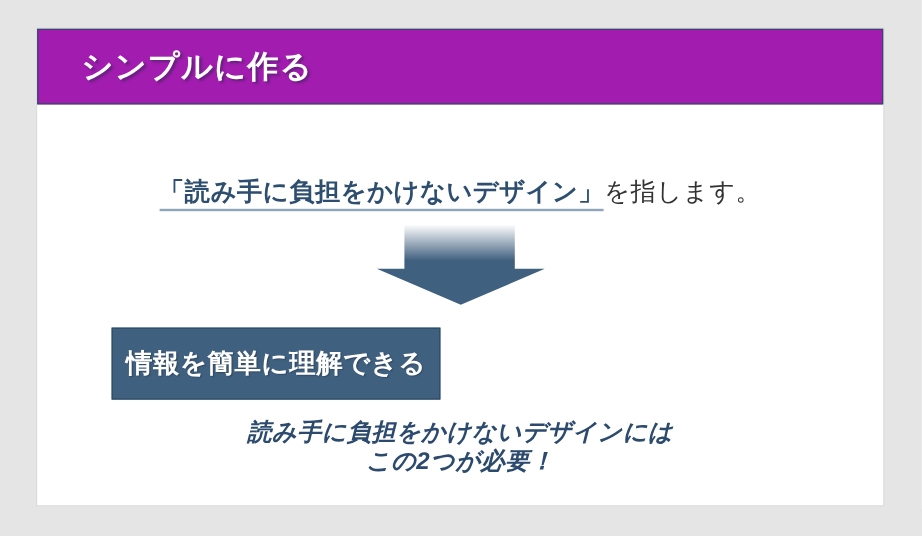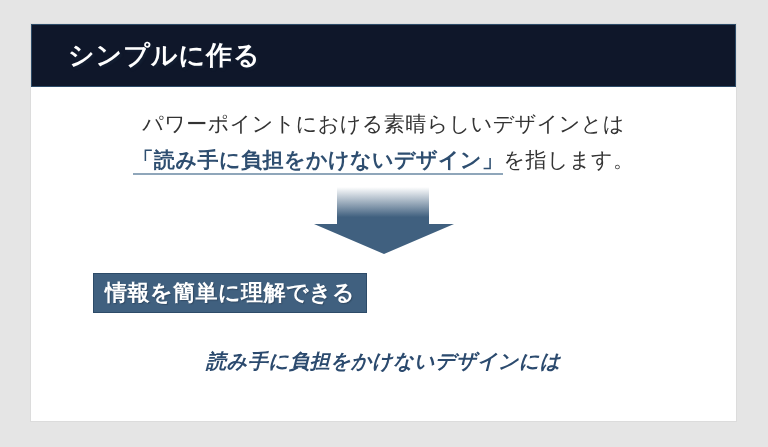--- a/index.html
+++ b/index.html
@@ -19,21 +19,21 @@
     height: 397px;
     background: #ffffff;
     box-shadow: 0 0 0 1px rgba(0,0,0,0.04);
   }
   .title-bar {
     position: absolute;
     top: 0;
     left: 0;
     width: 705px;
     height: 63px;
-    background: #0f172a;
+    background: #a21caf;
     border: 1px solid #2d4b68;
     box-sizing: border-box;
     display: flex;
     align-items: center;
   }
   .title-text {
     color: #ffffff;
     font-size: 26px;
     font-weight: bold;
     padding-left: 36px;
@@ -70,21 +70,21 @@
     position: absolute;
     top: 163px;
     left: 0;
     width: 100%;
     text-align: center;
     line-height: 0;
   }
   .box {
     position: absolute;
     top: 249px;
-    height: 40px;
+    height: 60px;
     background: #40607f;
     border: 1px solid #2d4b68;
     box-sizing: border-box;
     display: flex;
     align-items: center;
     justify-content: center;
     color: #ffffff;
     font-size: 22px;
     font-weight: bold;
     letter-spacing: 0.5px;
@@ -108,21 +108,20 @@
 </style>
 </head>
 <body>
 
 <div class="slide">
 
   <div class="title-bar">
     <div class="title-text">シンプルに作る</div>
   </div>
 
-  <div class="intro-line1">パワーポイントにおける素晴らしいデザインとは</div>
 
   <div class="intro-line2">
     <span class="highlight">「読み手に負担をかけないデザイン」</span><span>を指します。</span>
   </div>
 
   <div class="arrow-wrap">
     <svg width="140" height="68" viewBox="0 0 140 68" aria-hidden="true">
       <defs>
         <linearGradient id="arrowGrad" x1="0" y1="0" x2="0" y2="1">
           <stop offset="0" stop-color="#ffffff"></stop>
@@ -132,15 +131,16 @@
       </defs>
       <polygon points="23,0 115,0 115,37 140,37 70,67 0,37 23,37" fill="url(#arrowGrad)"></polygon>
     </svg>
   </div>
 
   <div class="box box-left">情報を簡単に理解できる</div>
 
 
   <div class="conclusion">
     <div>読み手に負担をかけないデザインには</div>
+    <div>この2つが必要！</div>
   </div>
 
 </div>
 
 </body></html>

